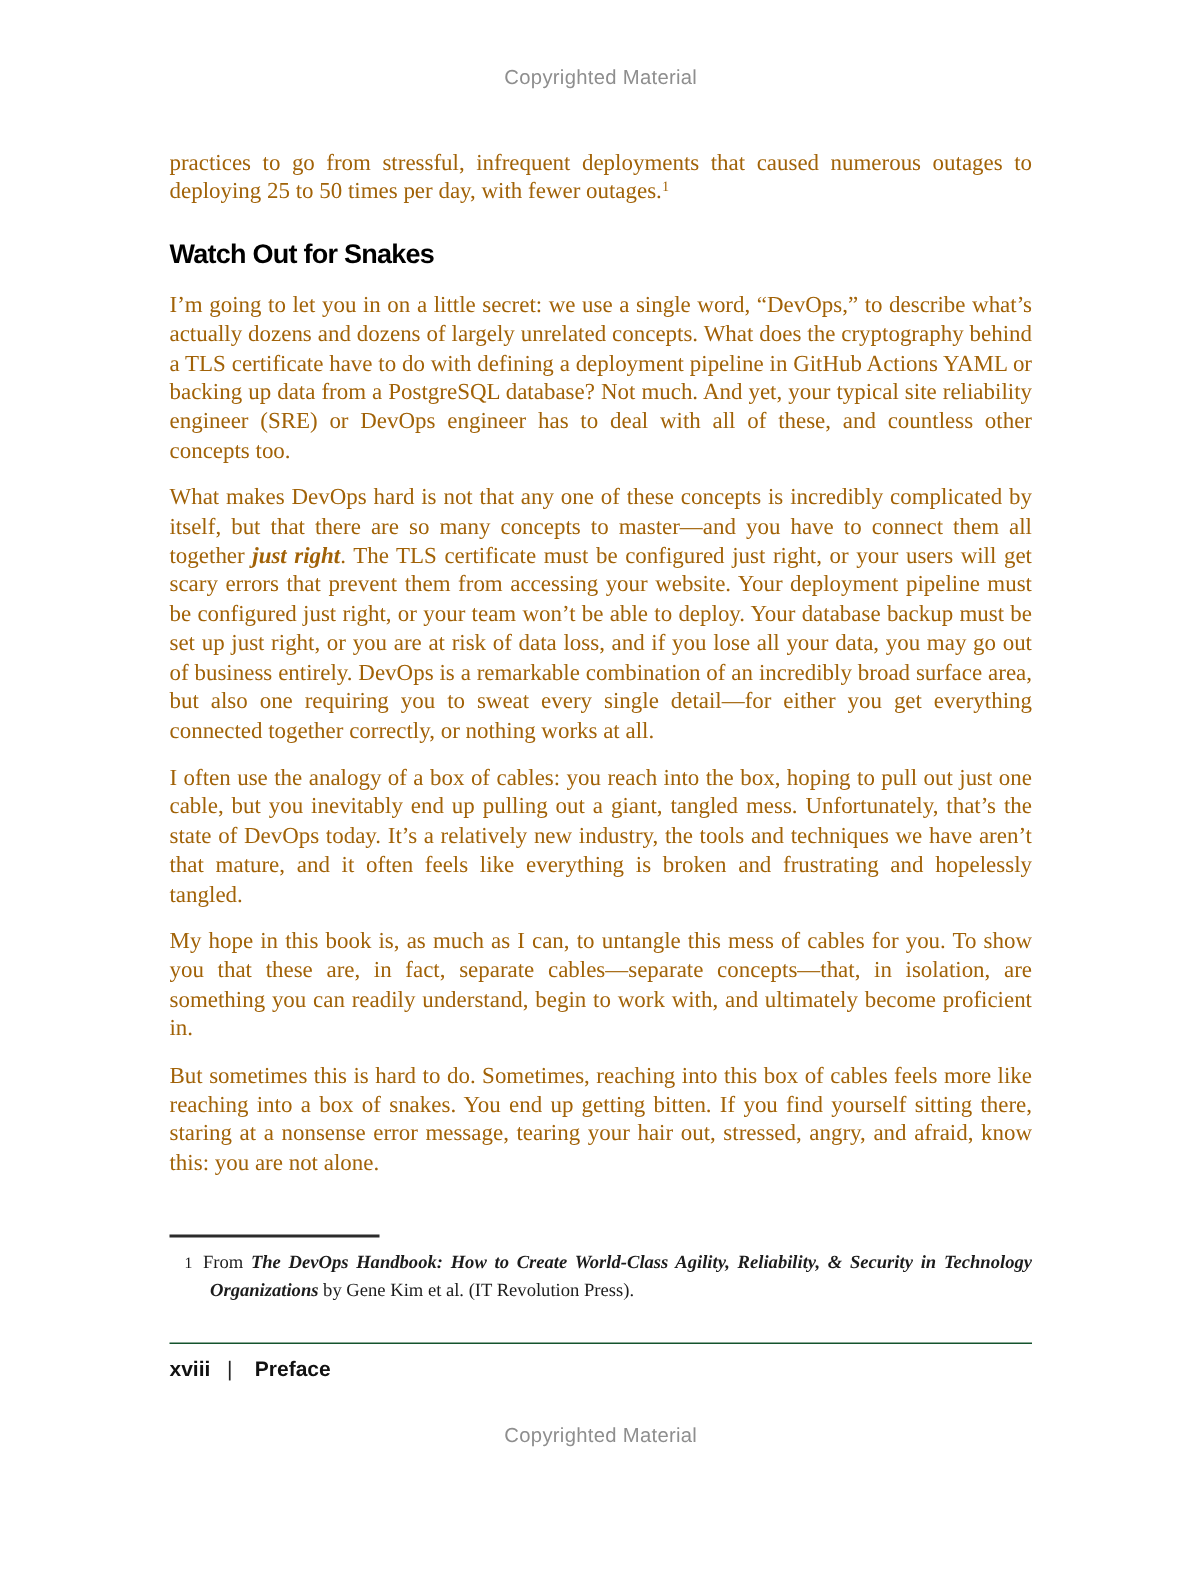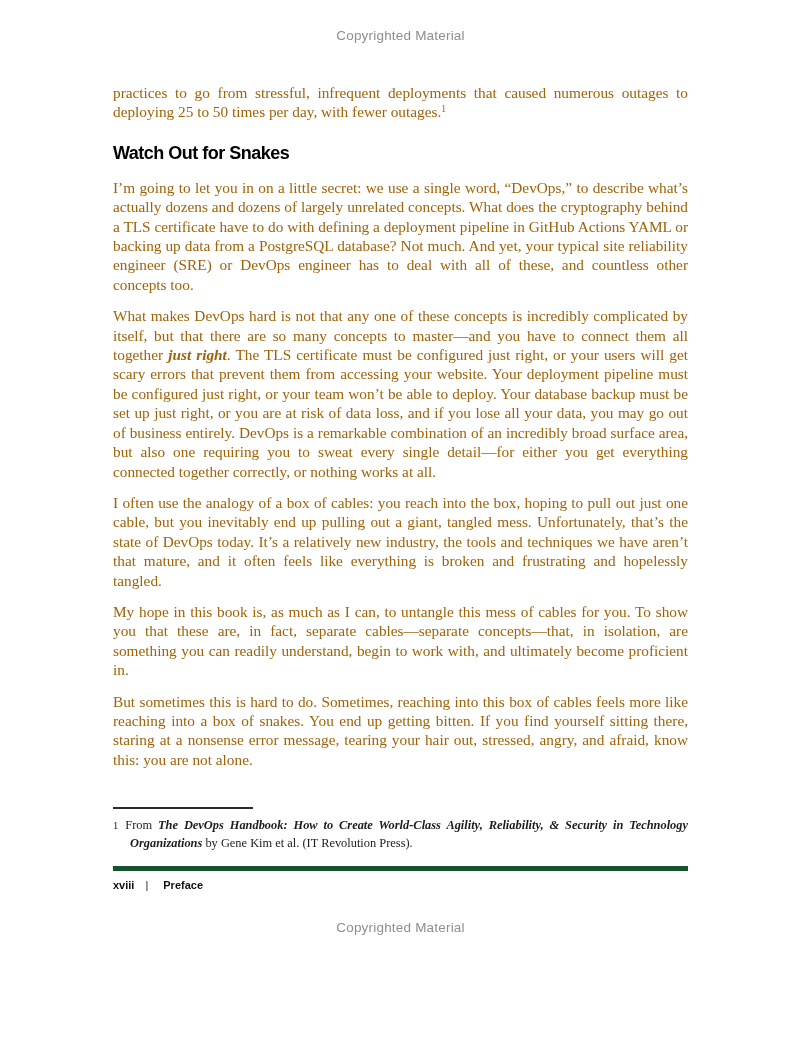--- a/index.html
+++ b/index.html
@@ -5,21 +5,21 @@
   html, body { margin: 0; padding: 0; }
   body {
     width: 800px; height: 1049px;
     background: #ffffff;
     font-family: "Liberation Serif", serif;
     overflow: hidden;
   }
   .page {
     box-sizing: border-box;
     width: 800px; height: 1049px;
-    padding: 28px 112px 0 113px;
+    padding: 44px 112px 0 113px;
   }
   .notice {
     font-family: "Liberation Sans", sans-serif;
     font-size: 13.5px;
     letter-spacing: 0.2px;
     color: #8e8e8e;
     text-align: center;
   }
   .content { margin-top: 40px; }
   .body-para {
@@ -51,32 +51,33 @@
     border-top: 2px solid #2b2b2b;
     margin-bottom: 8px;
   }
   .footnote {
     font-size: 12.4px;
     line-height: 16.8px;
     color: #1c1c1c;
     text-align: justify;
     padding-left: 17px;
     text-indent: -17px;
+    margin-left: 10px;
   }
   .fn-marker {
     font-size: 10.5px;
     padding-right: 7px;
   }
   .footer {
-    margin-top: 14px;
-    border-top: 5px solid #14532d;
+    margin-top: 26px;
+    border-top: 1px solid #14532d;
     padding-top: 8px;
     font-family: "Liberation Sans", sans-serif;
     font-weight: 700;
-    font-size: 11px;
+    font-size: 14px;
     color: #111111;
   }
   .footer .sep {
     font-weight: 400;
     color: #222222;
     margin: 0 15px 0 11px;
   }
   .notice.bottom { margin-top: 29px; }
 </style>
 </head>

